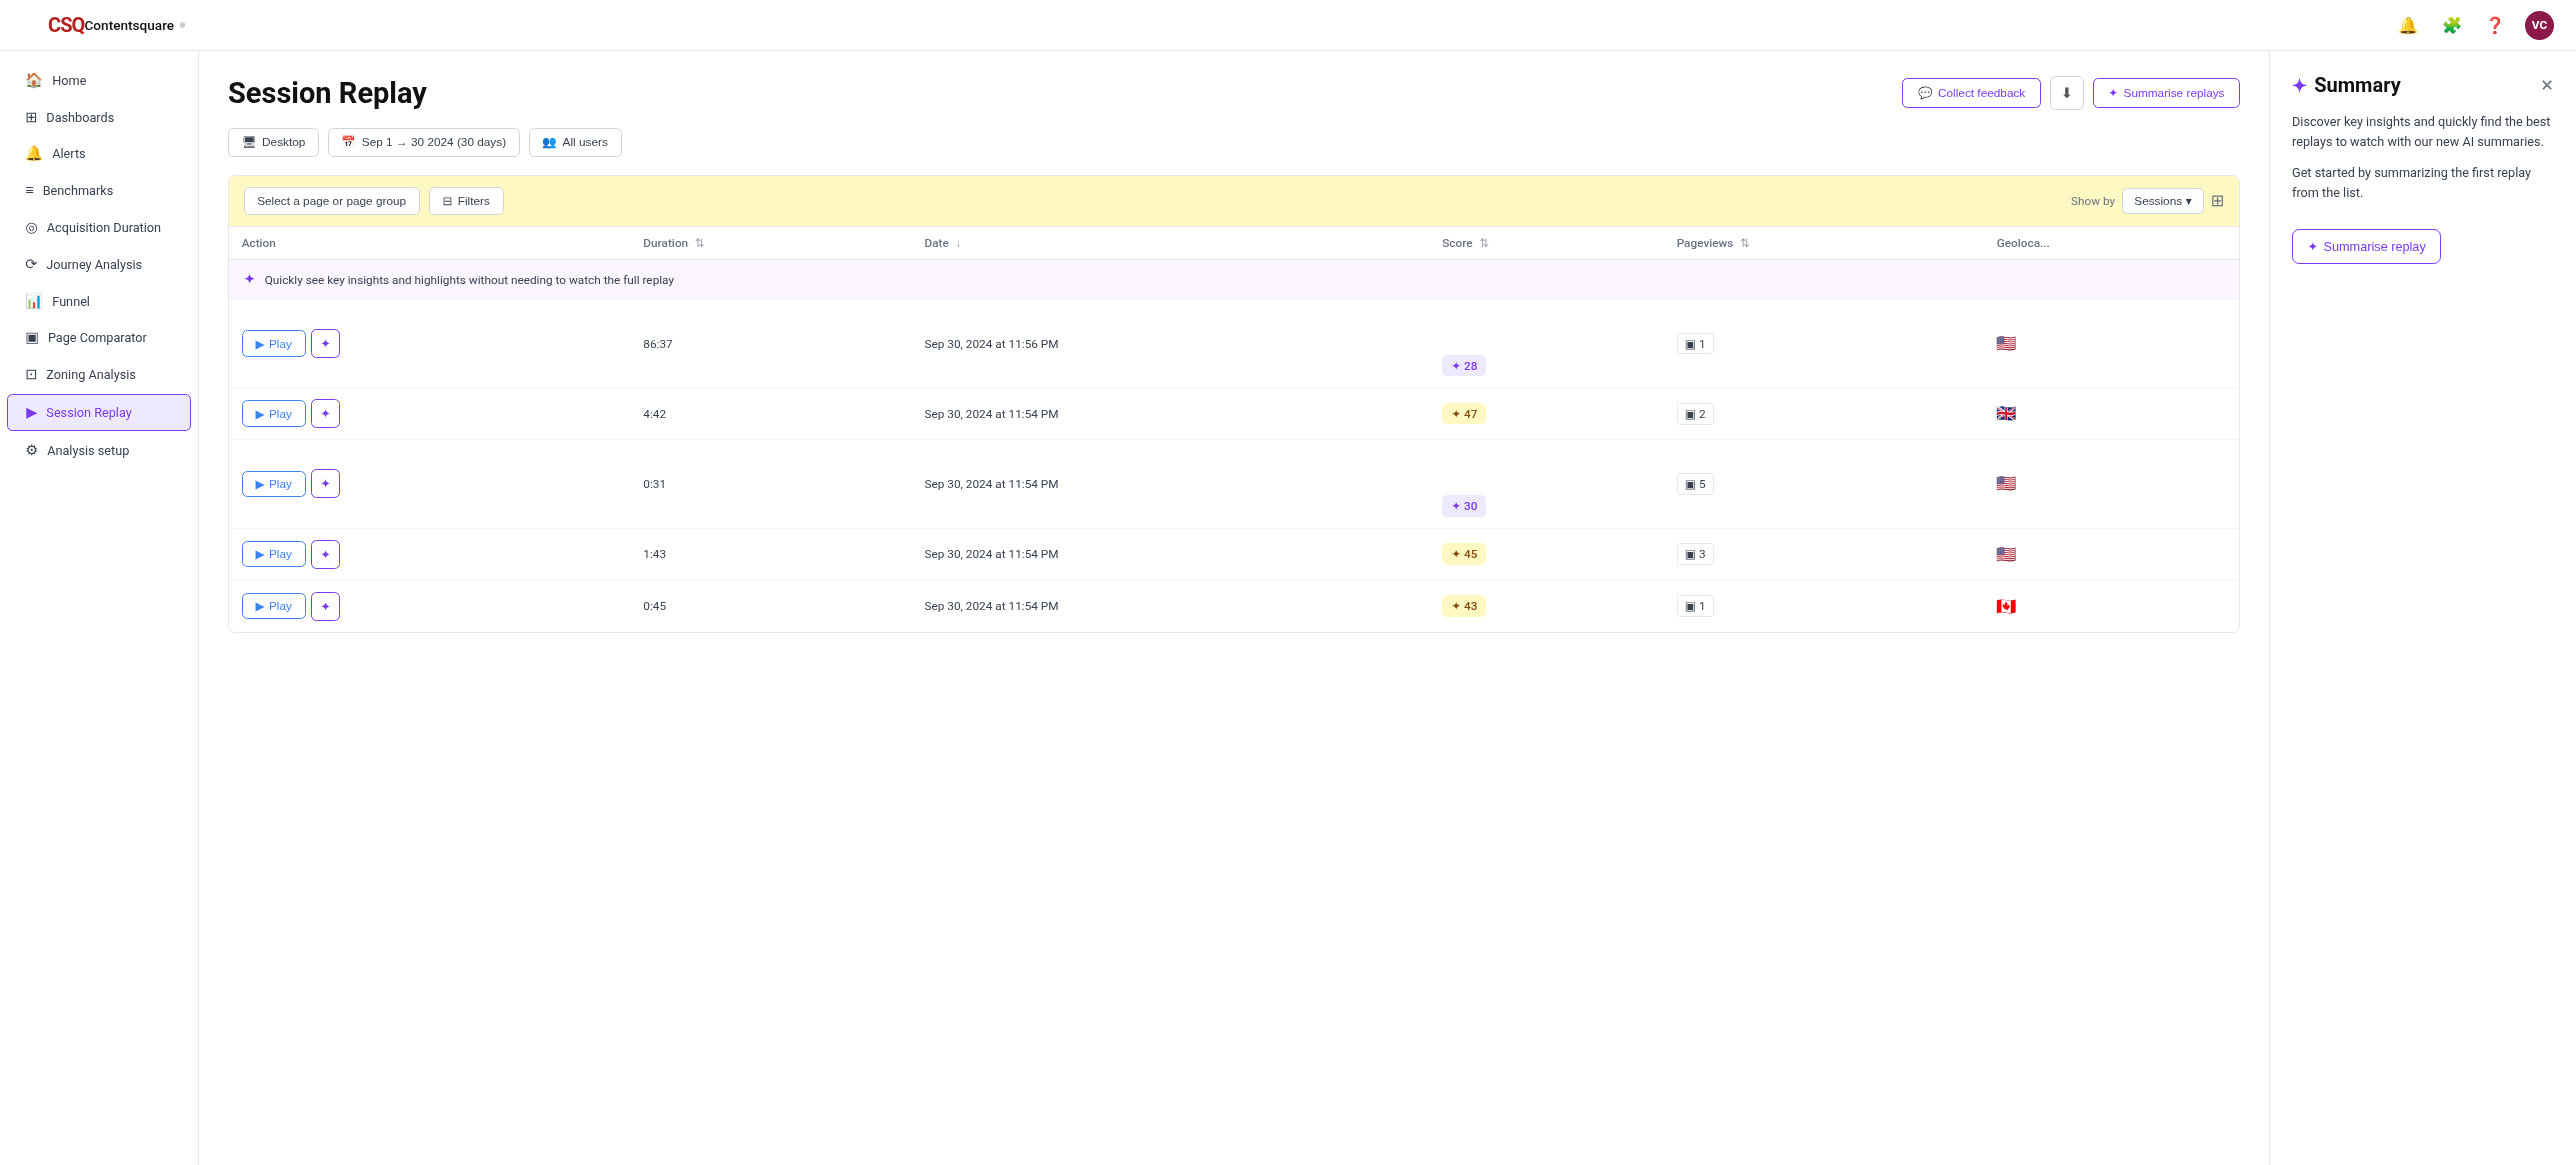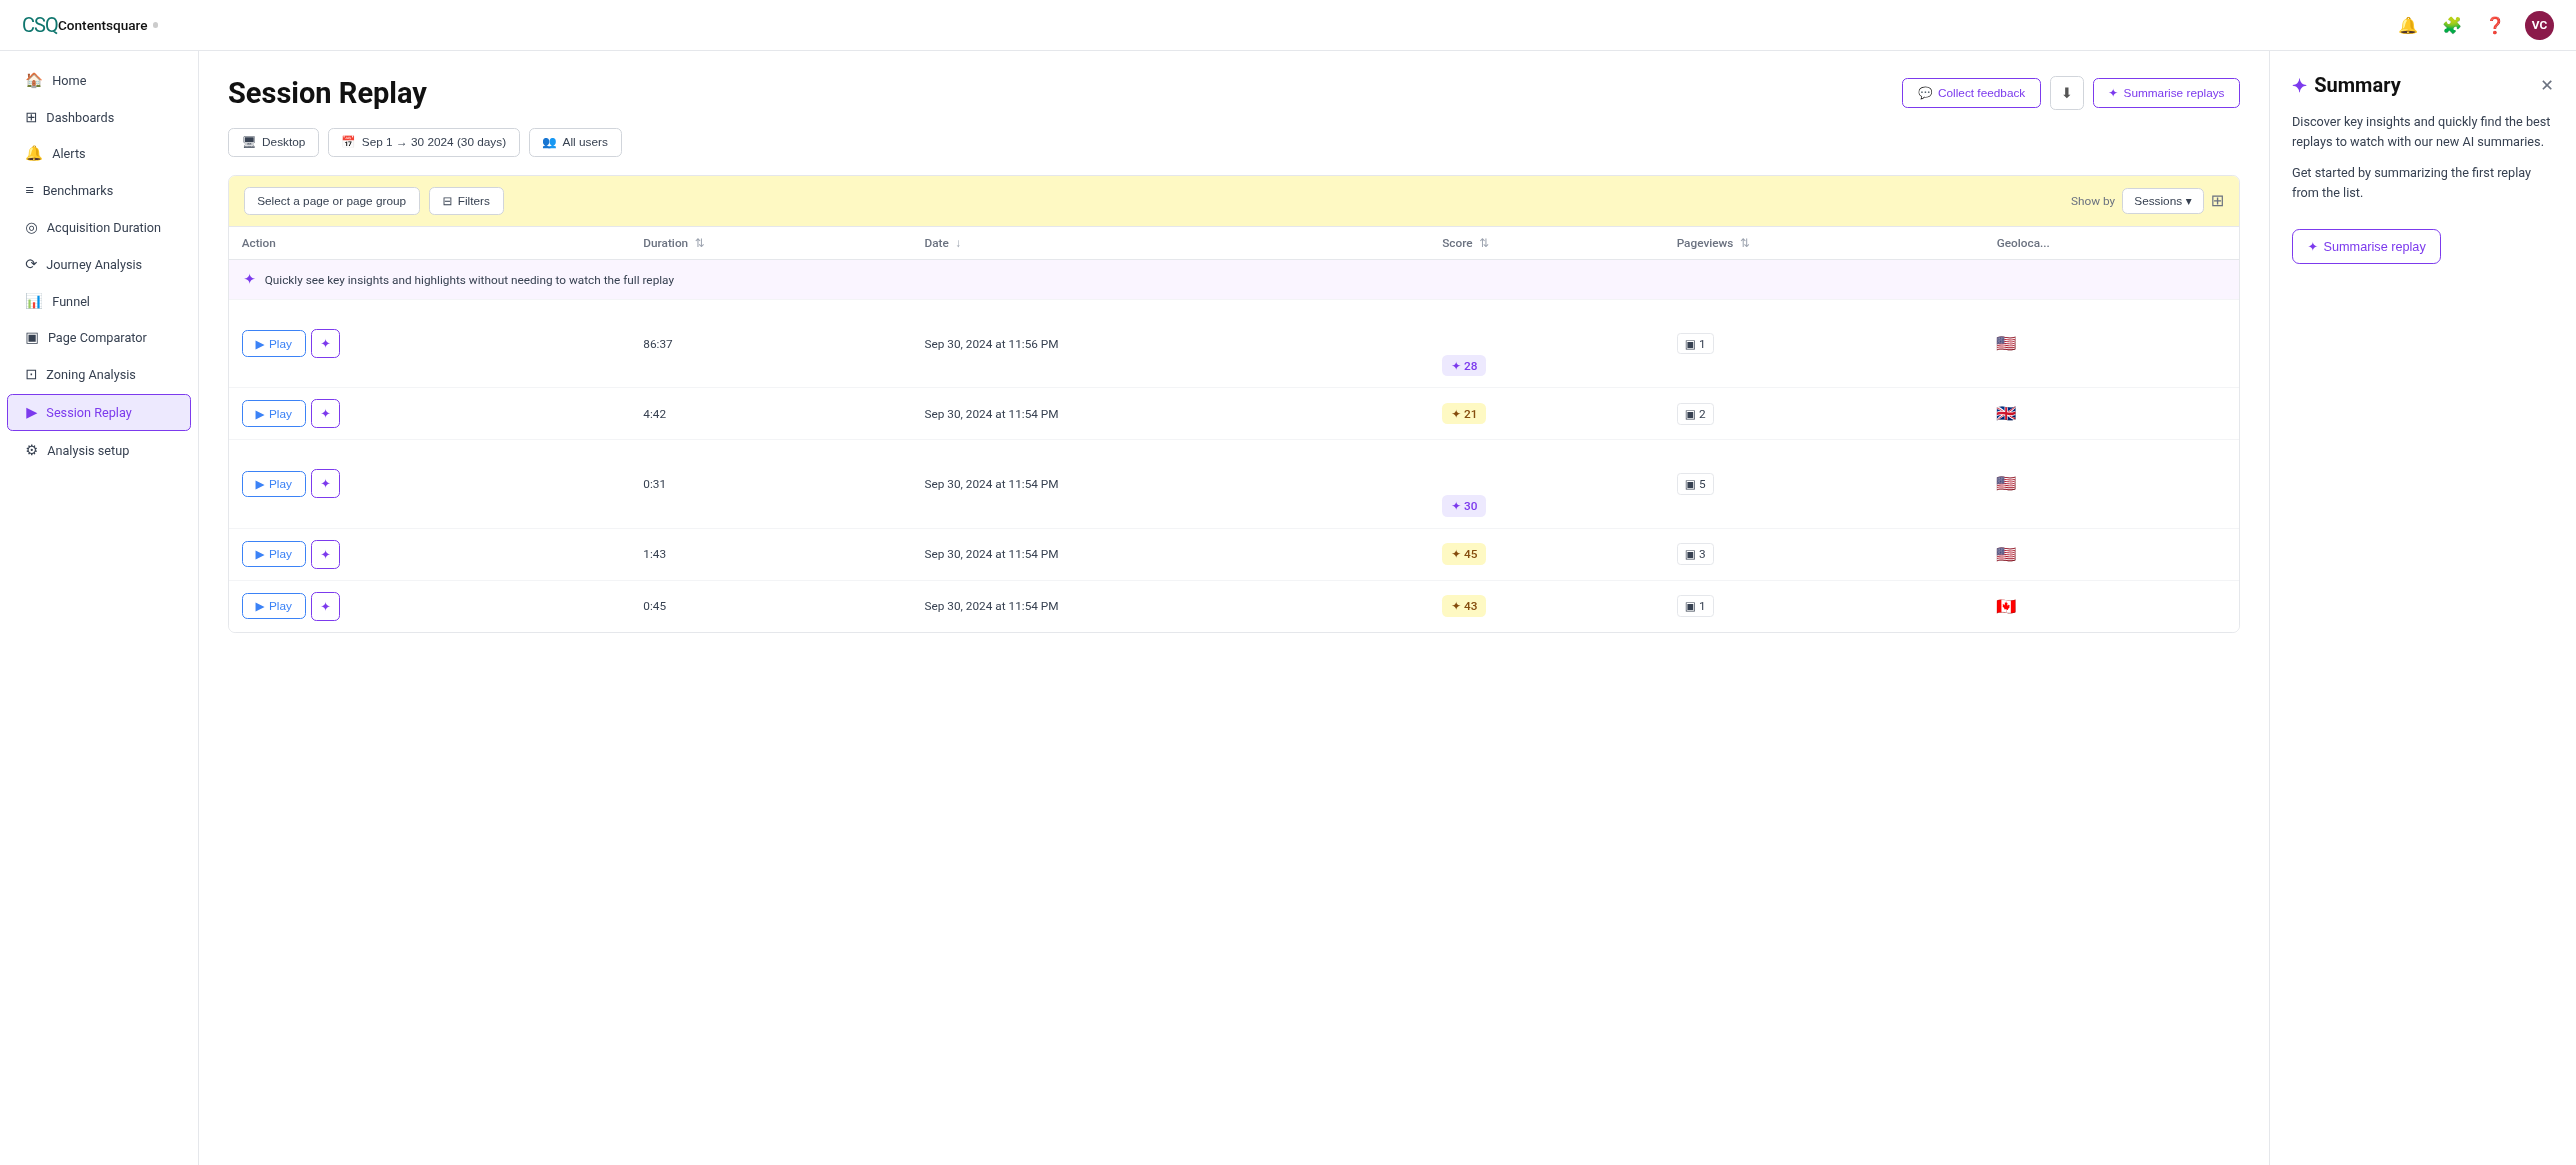--- a/index.html
+++ b/index.html
@@ -4,21 +4,21 @@
   <style>
     * { box-sizing: border-box; margin: 0; padding: 0; }
     body { font-family: -apple-system, BlinkMacSystemFont, 'Segoe UI', Roboto, sans-serif; background: #f5f5f5; display: flex; flex-direction: column; height: 100vh; overflow: hidden; }
 
     
     .topnav {
       display: flex; align-items: center; background: #fff; border-bottom: 0.9px solid #e5e7eb;
       padding: 0 22px; height: 51px; position: relative; z-index: 10;
     }
     .logo { display: flex; align-items: center; }
-    .logo-text { font-size: 20px; font-weight: 400; color: #0f766e; letter-spacing: -0.9px; }
+    .logo-text { font-size: 20px; font-weight: 700; color: #b91c1c; letter-spacing: -0.9px; margin-left: 26px; }
     .topnav-center { flex: 1; display: flex; align-items: center; gap: 5.4px; }
     .topnav-brand { font-size: 13.6px; color: #111; font-weight: 500; }
     .topnav-dot { width: 5.4px; height: 5.4px; background: #ccc; border-radius: 50%; display: inline-block; }
     .topnav-actions { display: flex; align-items: center; gap: 14.5px; }
     .topnav-icon-btn { background: none; border: none; cursor: pointer; color: #555; font-size: 16.3px; display: flex; align-items: center; justify-content: center; width: 29px; height: 29px; border-radius: 50%; }
     .avatar { width: 29px; height: 29px; border-radius: 50%; background: #8b1a4a; color: #fff; display: flex; align-items: center; justify-content: center; font-size: 11.8px; font-weight: 700; cursor: pointer; }
 
     
     .main-layout { display: flex; flex: 1; overflow: hidden; }
 
@@ -340,21 +340,21 @@
         <span>▶</span>
         <span>Play</span>
       </button>
       <button class="ai-btn">
         <span style="color:#7c3aed;">✦</span>
       </button>
     </div>
   </td>
               <td>4:42</td>
               <td>Sep 30, 2024 at 11:54 PM</td>
-              <td><span class="score-badge yellow">✦ 21</span></td>
+              <td><span class="score-badge yellow">✦ 47</span></td>
               <td>
                 <div class="pageviews-cell">
                   <span class="pv-box">▣ 2</span>
                 </div>
               </td>
               <td><span class="flag">🇬🇧</span></td>
             </tr>
             <tr>
               <td>
     <div class="action-cell">

